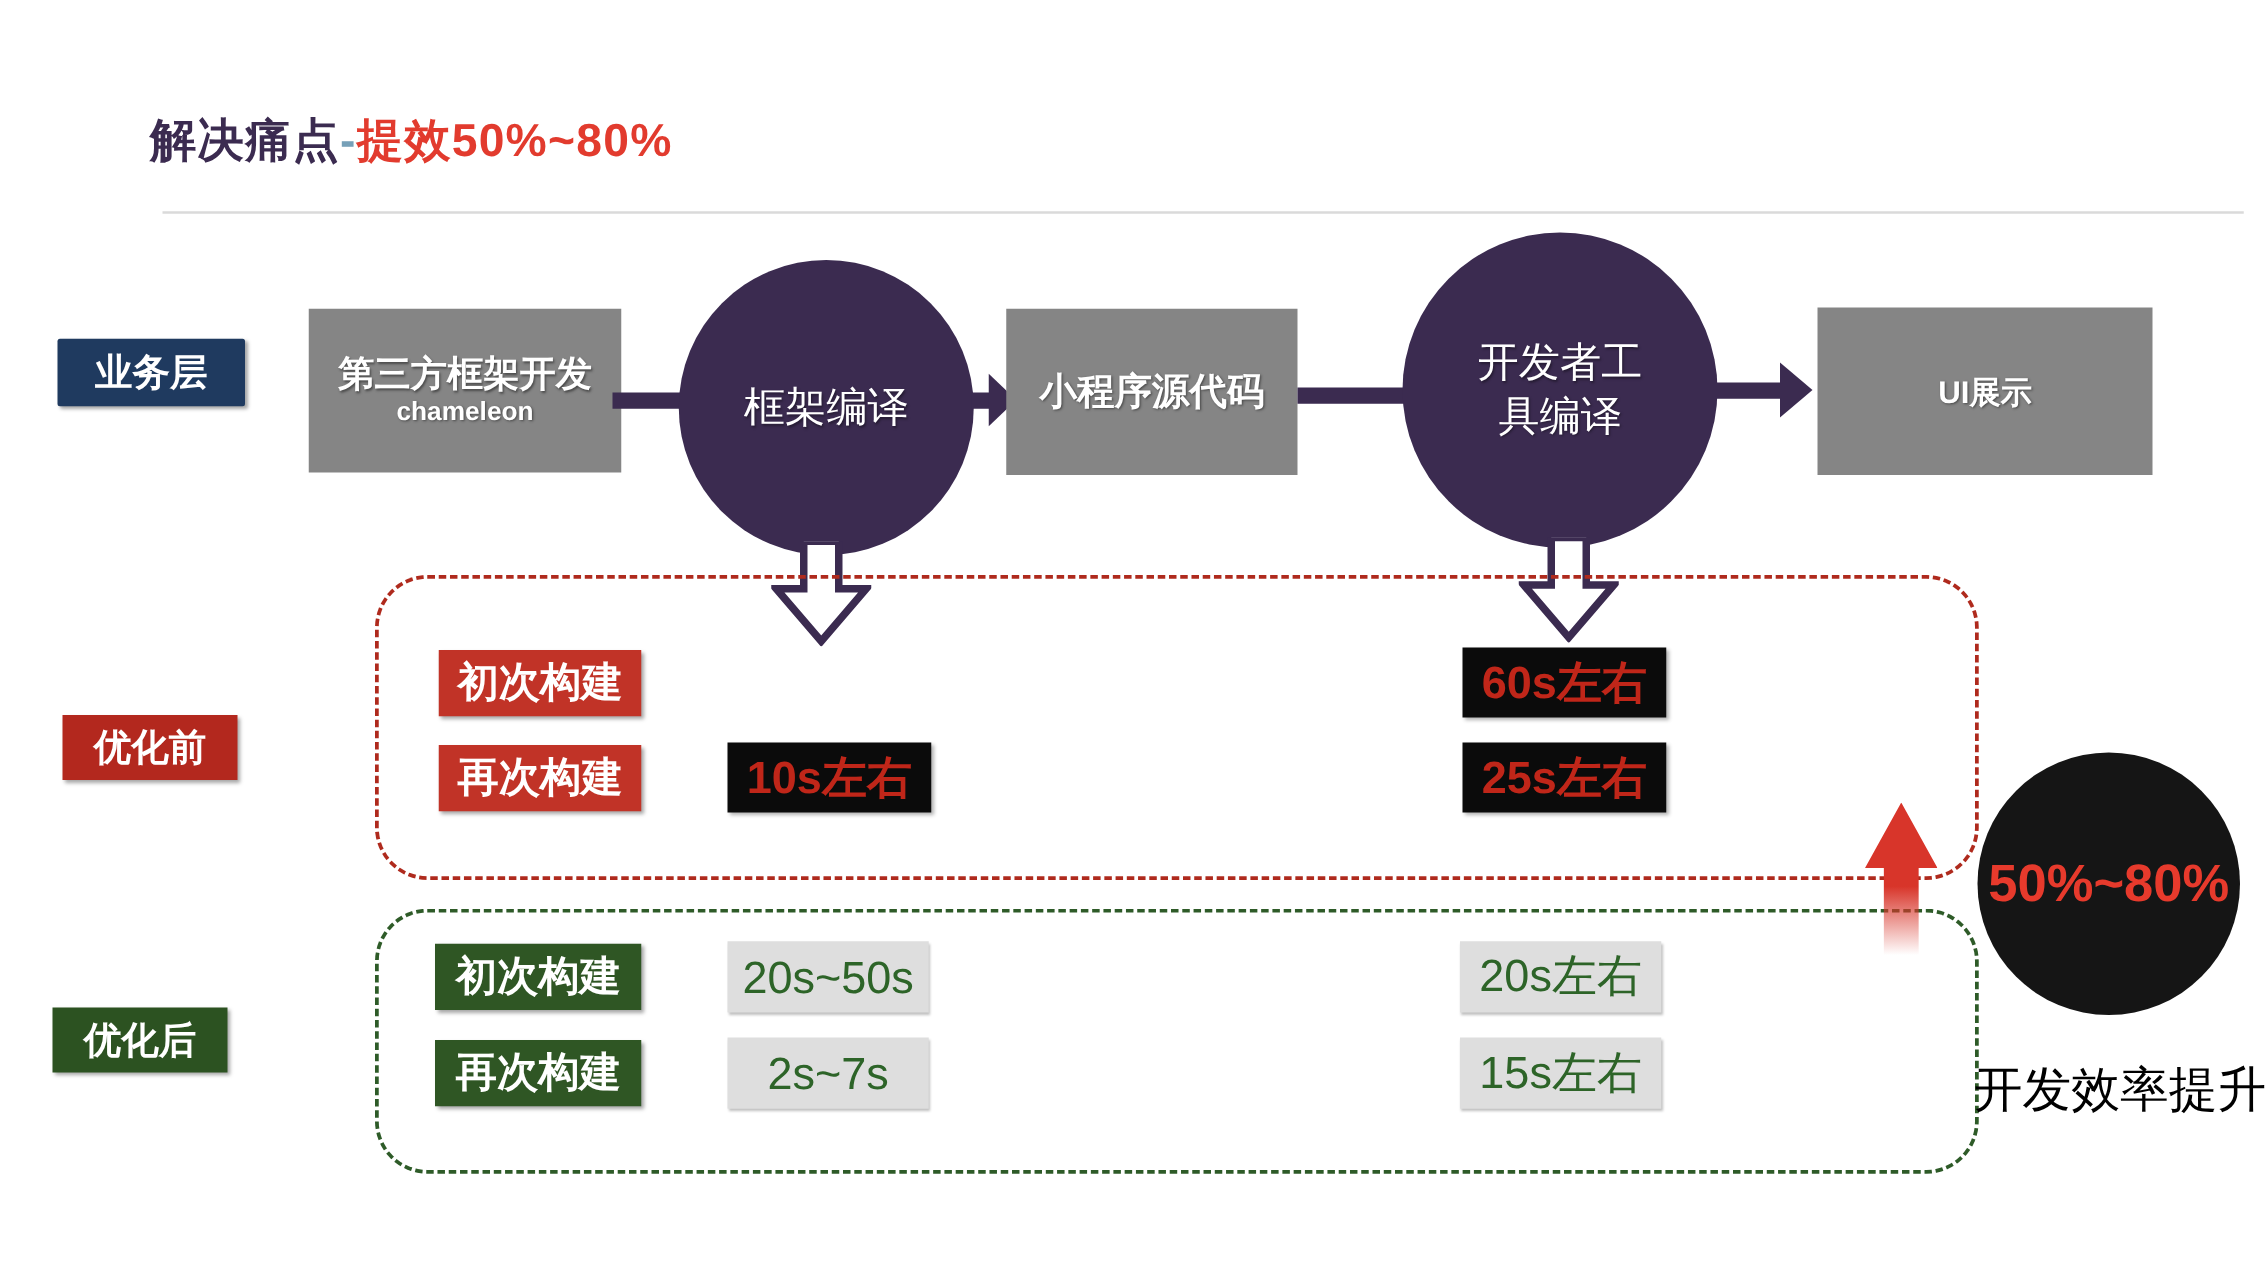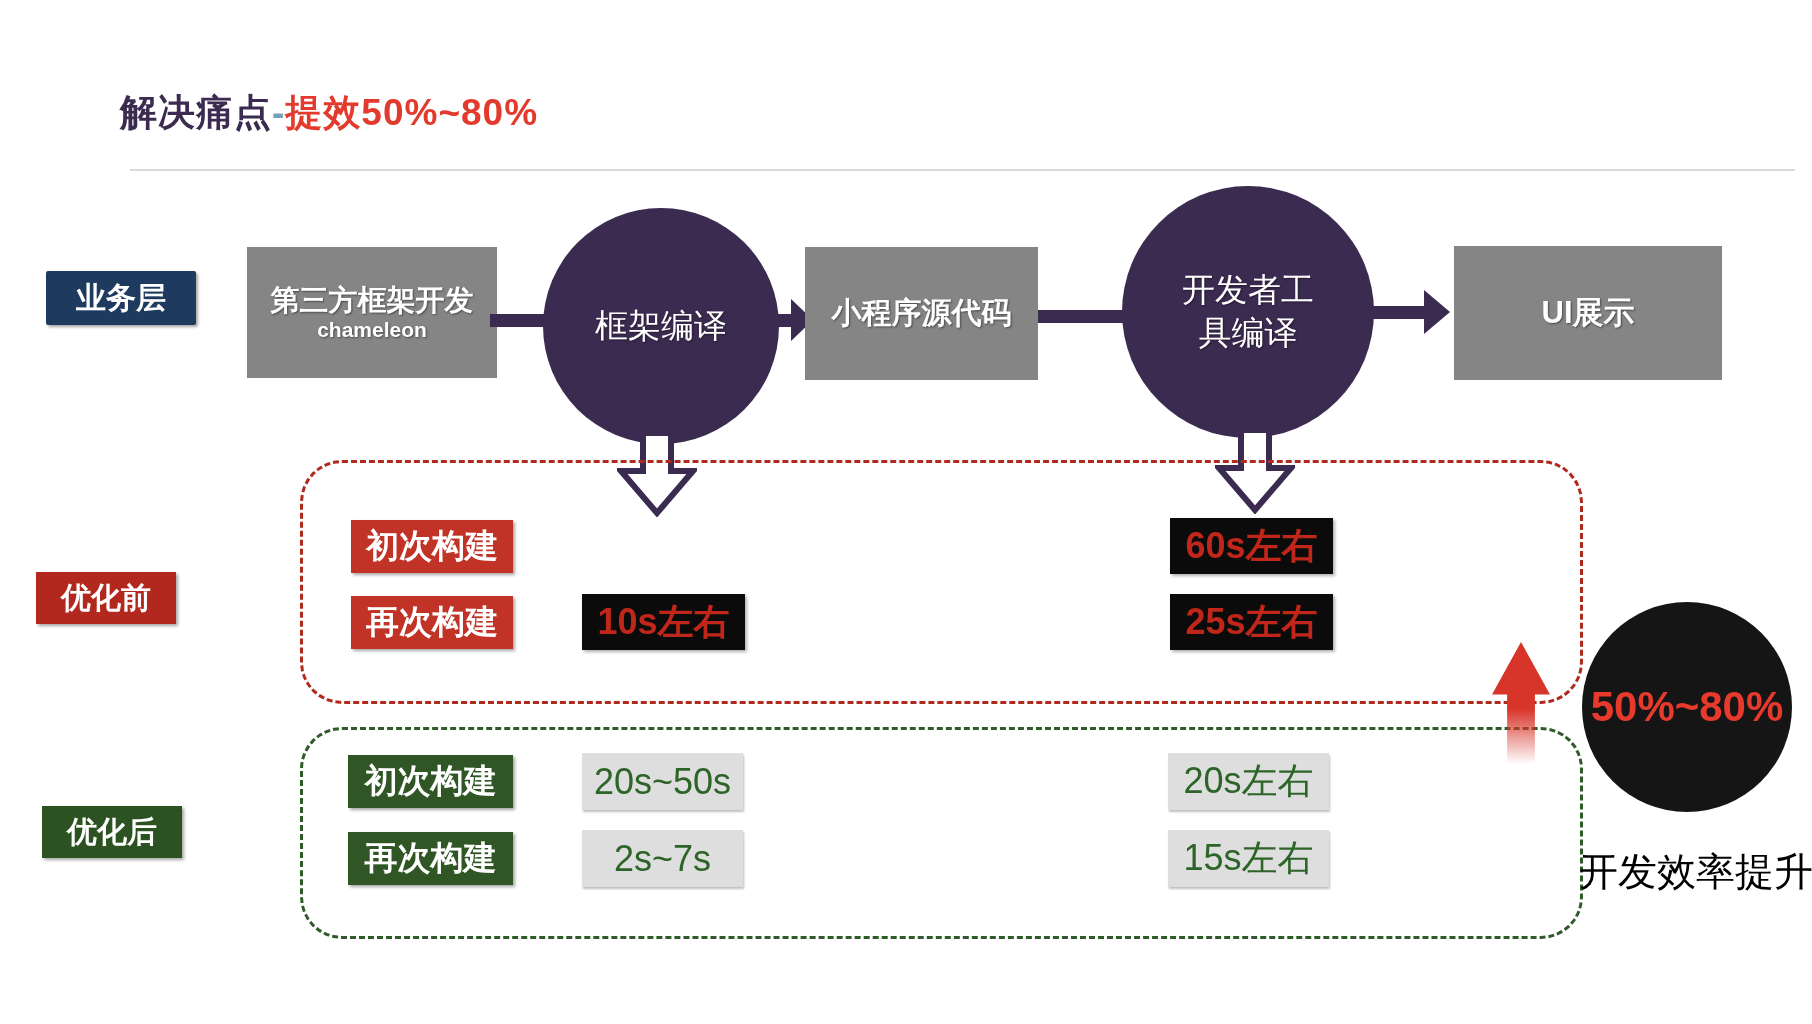--- a/index.html
+++ b/index.html
@@ -19,21 +19,21 @@
 
   
   .layer-badge{left:46px;top:271px;width:150px;height:54px;background:var(--navy);
     color:#fff;font-size:30px;font-weight:bold;border-radius:2px;
     box-shadow:2px 2px 3px rgba(0,0,0,.35);}
   .gray-step{background:var(--step-gray);color:#fff;font-weight:bold;
     text-shadow:1px 1px 2px rgba(0,0,0,.45);flex-direction:column;}
   #step-1{left:247px;top:247px;width:250px;height:131px;font-size:29px;line-height:1.2;}
   #step-1 .sub{font-size:21px;}
   #step-2{left:805px;top:247px;width:233px;height:133px;font-size:30px;}
-  #step-3{left:1454px;top:246px;width:268px;height:134px;font-size:31px;}
+  #step-3{left:1454px;top:246px;width:268px;height:134px;font-size:25px;}
 
   .flow-circle{background:var(--accent-purple);border-radius:50%;color:#fff;
     font-weight:normal;font-size:33px;text-align:center;line-height:1.3;
     flex-direction:column;text-shadow:1px 1px 2px rgba(0,0,0,.4);}
   #circle-1{left:543px;top:208px;width:236px;height:236px;}
   #circle-2{left:1122px;top:186px;width:252px;height:252px;}
 
   .conn{background:var(--accent-purple);height:13px;}
   #conn-1{left:490px;top:314px;width:62px;}
   #conn-2{left:1038px;top:310px;width:92px;}
@@ -49,21 +49,21 @@
   #down-arrow-1{left:617px;top:433px;}
   #down-arrow-2{left:1215px;top:430px;}
 
   
   .dash-box{border-radius:42px;}
   #before-box{left:300px;top:460px;width:1277px;height:238px;border:3px dashed var(--dash-red);}
   #after-box{left:300px;top:727px;width:1277px;height:206px;border:3px dashed var(--dash-green);}
 
   .side-label{width:140px;height:52px;color:#fff;font-size:30px;font-weight:bold;
     box-shadow:2px 2px 3px rgba(0,0,0,.35);}
-  #before-label{left:36px;top:572px;background:var(--label-dark-red);font-family:Liberation Mono, monospace;}
+  #before-label{left:50px;top:572px;background:var(--label-dark-red);font-family:Liberation Mono, monospace;}
   #after-label{left:42px;top:806px;background:var(--label-dark-green);}
 
   .row-label{width:162px;height:53px;color:#fff;font-size:33px;font-weight:bold;
     box-shadow:2px 2px 3px rgba(0,0,0,.35);}
   .row-label.red{background:var(--label-red);}
   .row-label.green{background:var(--label-green);width:165px;}
   .val-black{width:163px;height:56px;background:#0B0B0B;color:var(--value-red);
     font-size:36px;font-weight:bold;box-shadow:2px 2px 3px rgba(0,0,0,.3);}
   .val-gray{width:161px;height:57px;background:var(--value-gray-bg);color:var(--value-green);
     font-size:36px;box-shadow:1px 2px 2px rgba(0,0,0,.25);}

